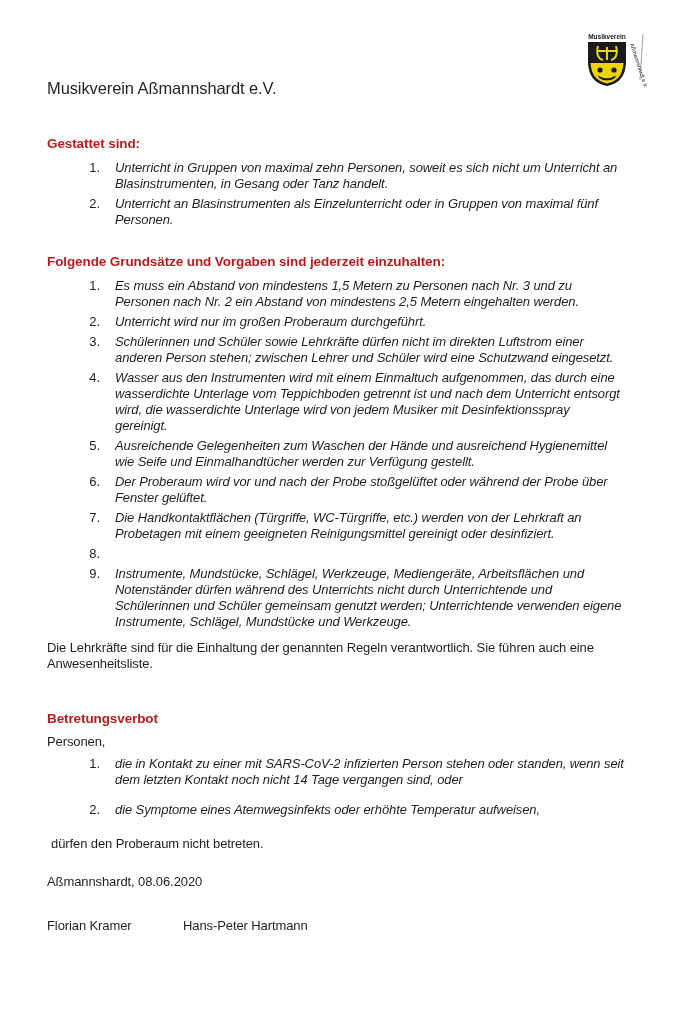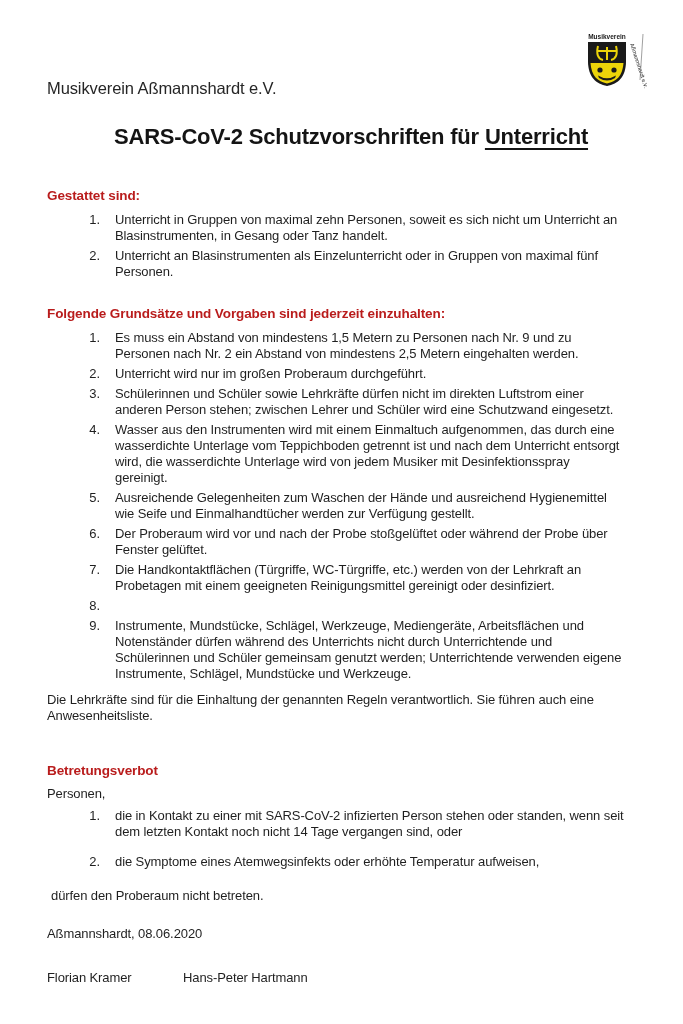--- a/index.html
+++ b/index.html
@@ -66,20 +66,21 @@
   }
   .num-item .li-num {
     flex: none;
     width: 53px;
     text-align: right;
   }
   .num-item .li-text {
     flex: 1;
     margin-left: 15px;
     padding-right: 30px;
+    font-style: italic;
   }
   .p-responsibility { margin-top: 10px; }
   .p-personen      { margin-top: 7px; }
   .ban-list        { margin-top: 6px; }
   .ban-item-2      { margin-top: 14px; }
   .p-outro         { margin-top: 18px; padding-left: 4px; }
   .p-place-date    { margin-top: 22px; }
   .signature-row {
     margin-top: 28px;
     display: flex;
@@ -116,42 +117,38 @@
 
       <text x="0" y="0" font-size="5.5" fill="#1a1a1a" font-family="Liberation Sans, sans-serif" transform="translate(47,16) rotate(72)">Aßmannshardt e.V.</text>
       <line x1="60" y1="6" x2="57" y2="52" stroke="#777" stroke-width="0.7"></line>
     </svg>
   </div>
 
   <div class="content">
 
     <div class="org-name">Musikverein Aßmannshardt e.V.</div>
 
-    <div class="doc-title">
-      <span>SARS-CoV-2 Schutzvorschriften für</span>
-      <span class="u">Unterricht</span>
-    </div>
 
     <div class="sec-heading h-allowed">Gestattet sind:</div>
     <div class="num-list body-text">
       <div class="num-item">
         <span class="li-num">1.</span>
         <span class="li-text">Unterricht in Gruppen von maximal zehn Personen, soweit es sich nicht um Unterricht an Blasinstrumenten, in Gesang oder Tanz handelt.</span>
       </div>
       <div class="num-item">
         <span class="li-num">2.</span>
         <span class="li-text">Unterricht an Blasinstrumenten als Einzelunterricht oder in Gruppen von maximal fünf Personen.</span>
       </div>
     </div>
 
     <div class="sec-heading h-rules">Folgende Grundsätze und Vorgaben sind jederzeit einzuhalten:</div>
     <div class="num-list body-text">
       <div class="num-item">
         <span class="li-num">1.</span>
-        <span class="li-text">Es muss ein Abstand von mindestens 1,5 Metern zu Personen nach Nr. 9 und zu Personen nach Nr. 2 ein Abstand von mindestens 2,5 Metern eingehalten werden.</span>
+        <span class="li-text">Es muss ein Abstand von mindestens 1,5 Metern zu Personen nach Nr. 3 und zu Personen nach Nr. 2 ein Abstand von mindestens 2,5 Metern eingehalten werden.</span>
       </div>
       <div class="num-item">
         <span class="li-num">2.</span>
         <span class="li-text">Unterricht wird nur im großen Proberaum durchgeführt.</span>
       </div>
       <div class="num-item">
         <span class="li-num">3.</span>
         <span class="li-text">Schülerinnen und Schüler sowie Lehrkräfte dürfen nicht im direkten Luftstrom einer anderen Person stehen; zwischen Lehrer und Schüler wird eine Schutzwand eingesetzt.</span>
       </div>
       <div class="num-item">

